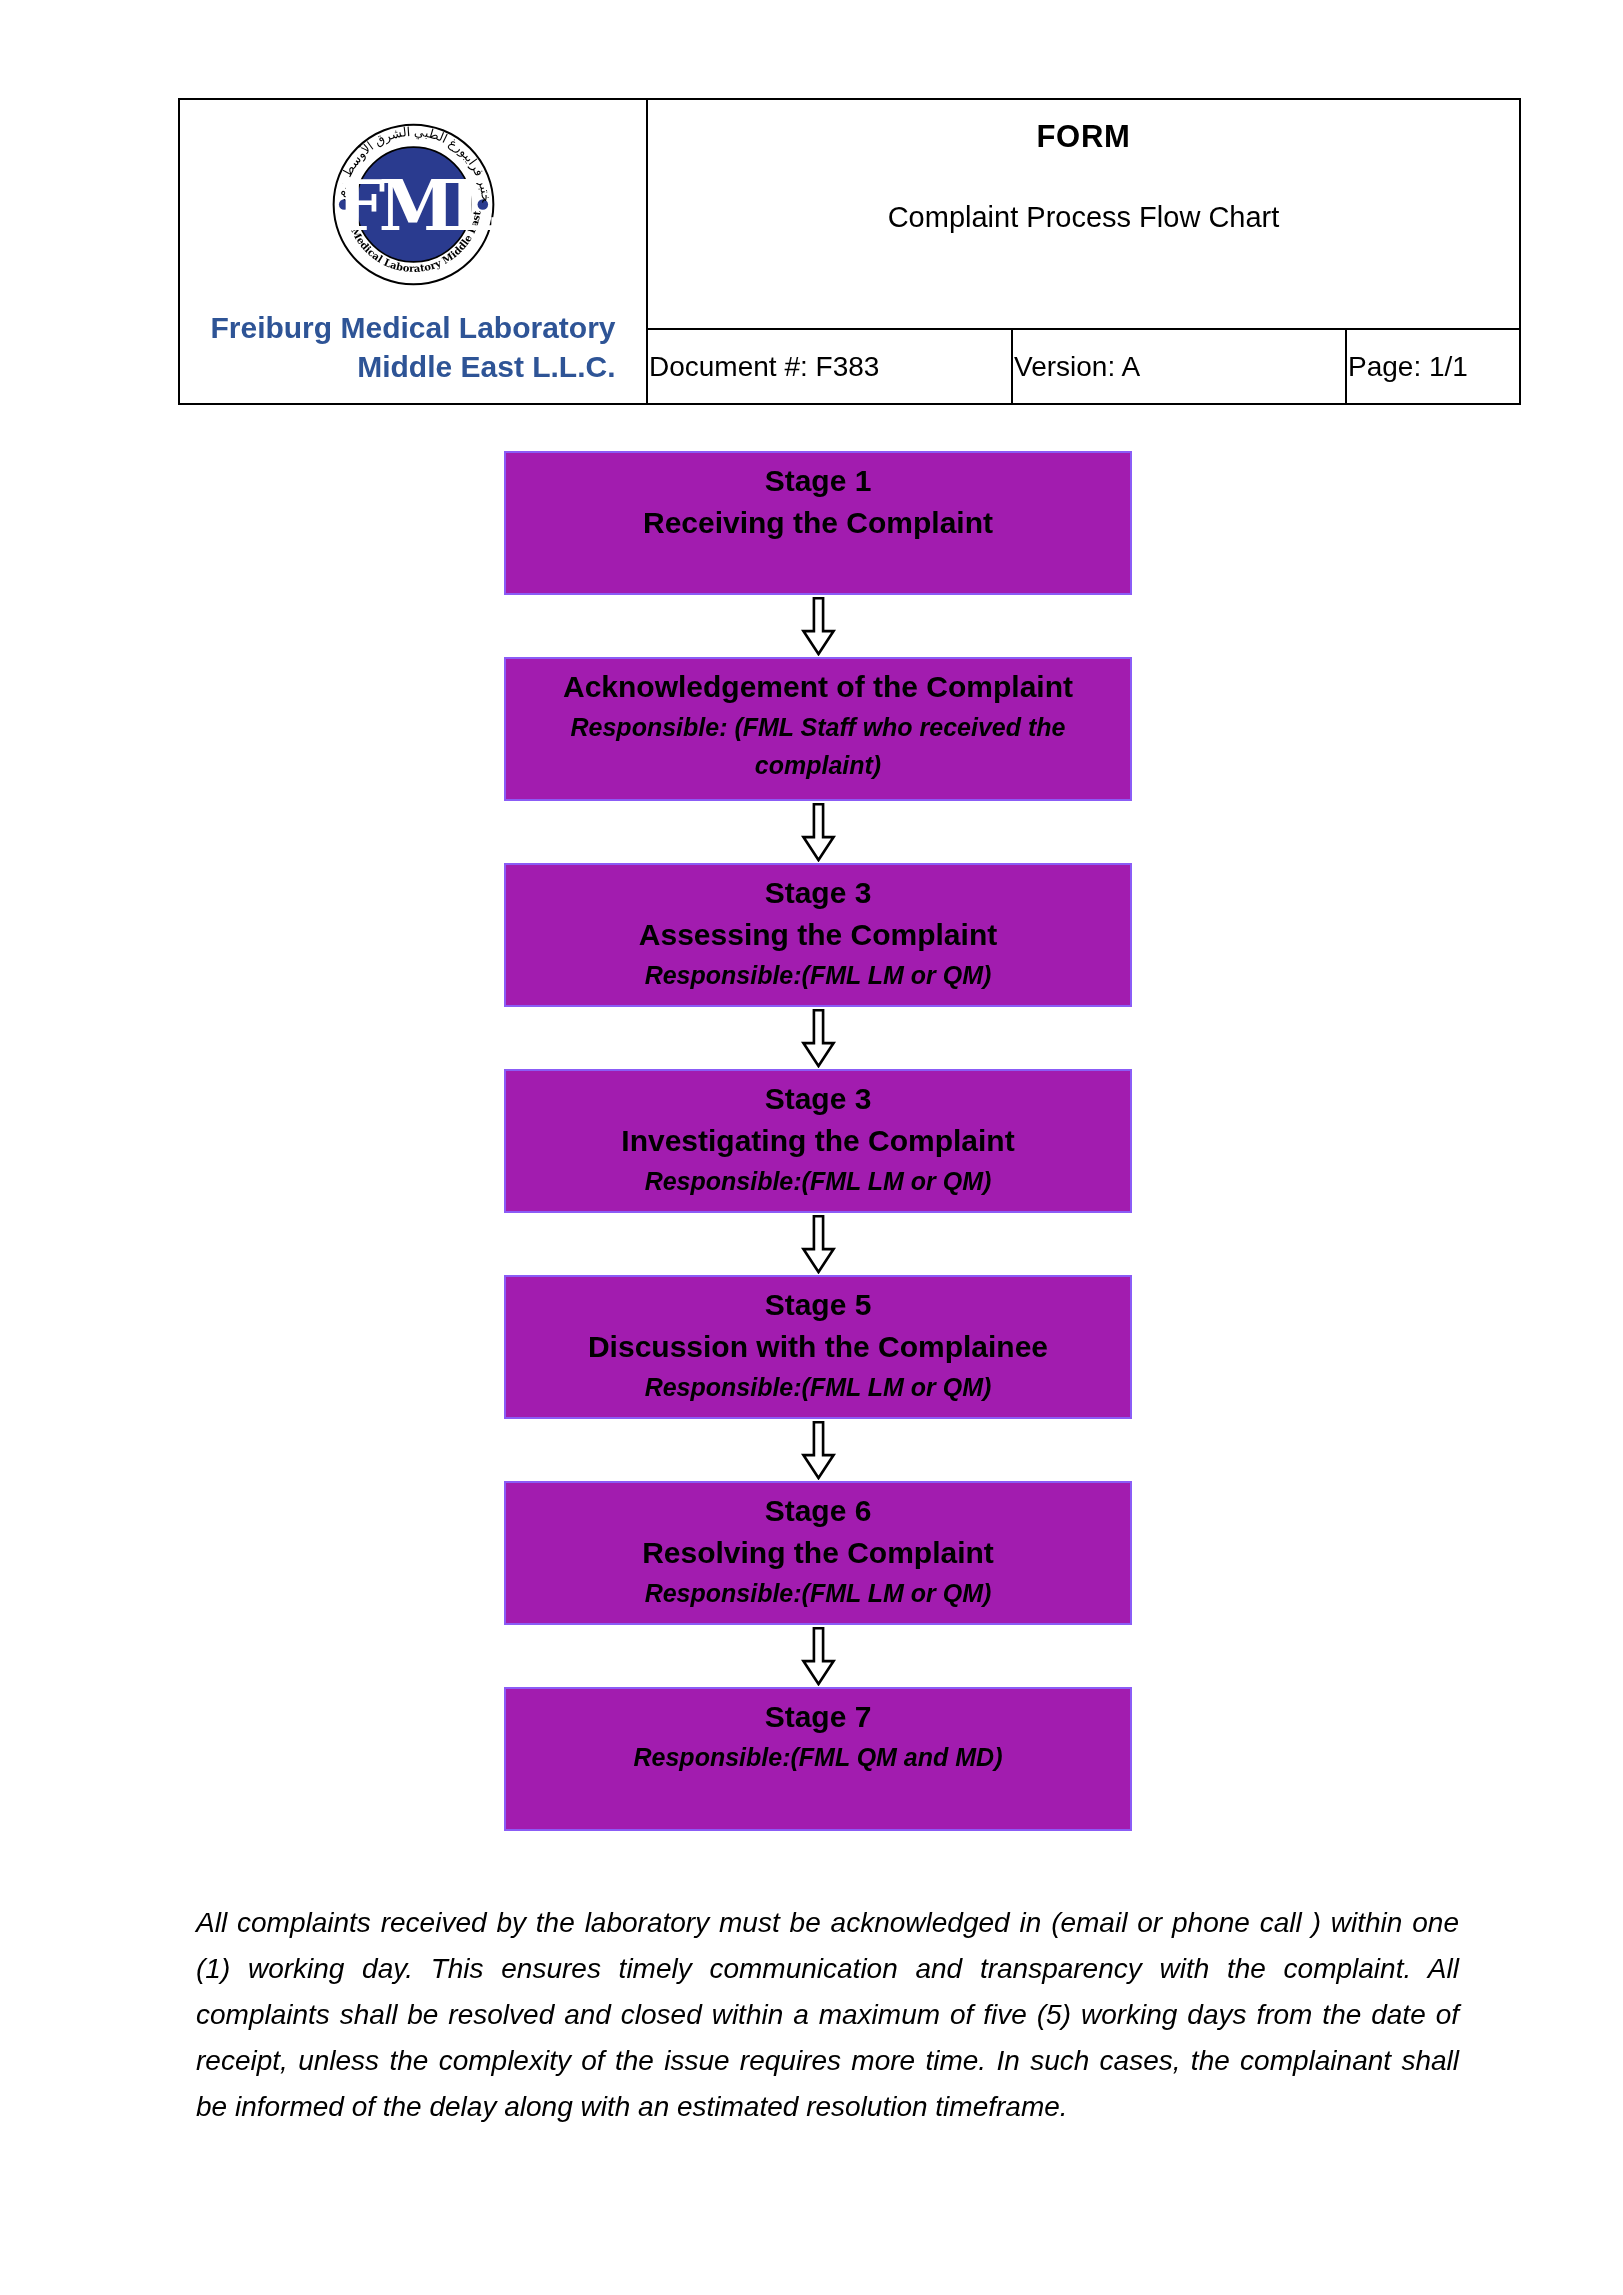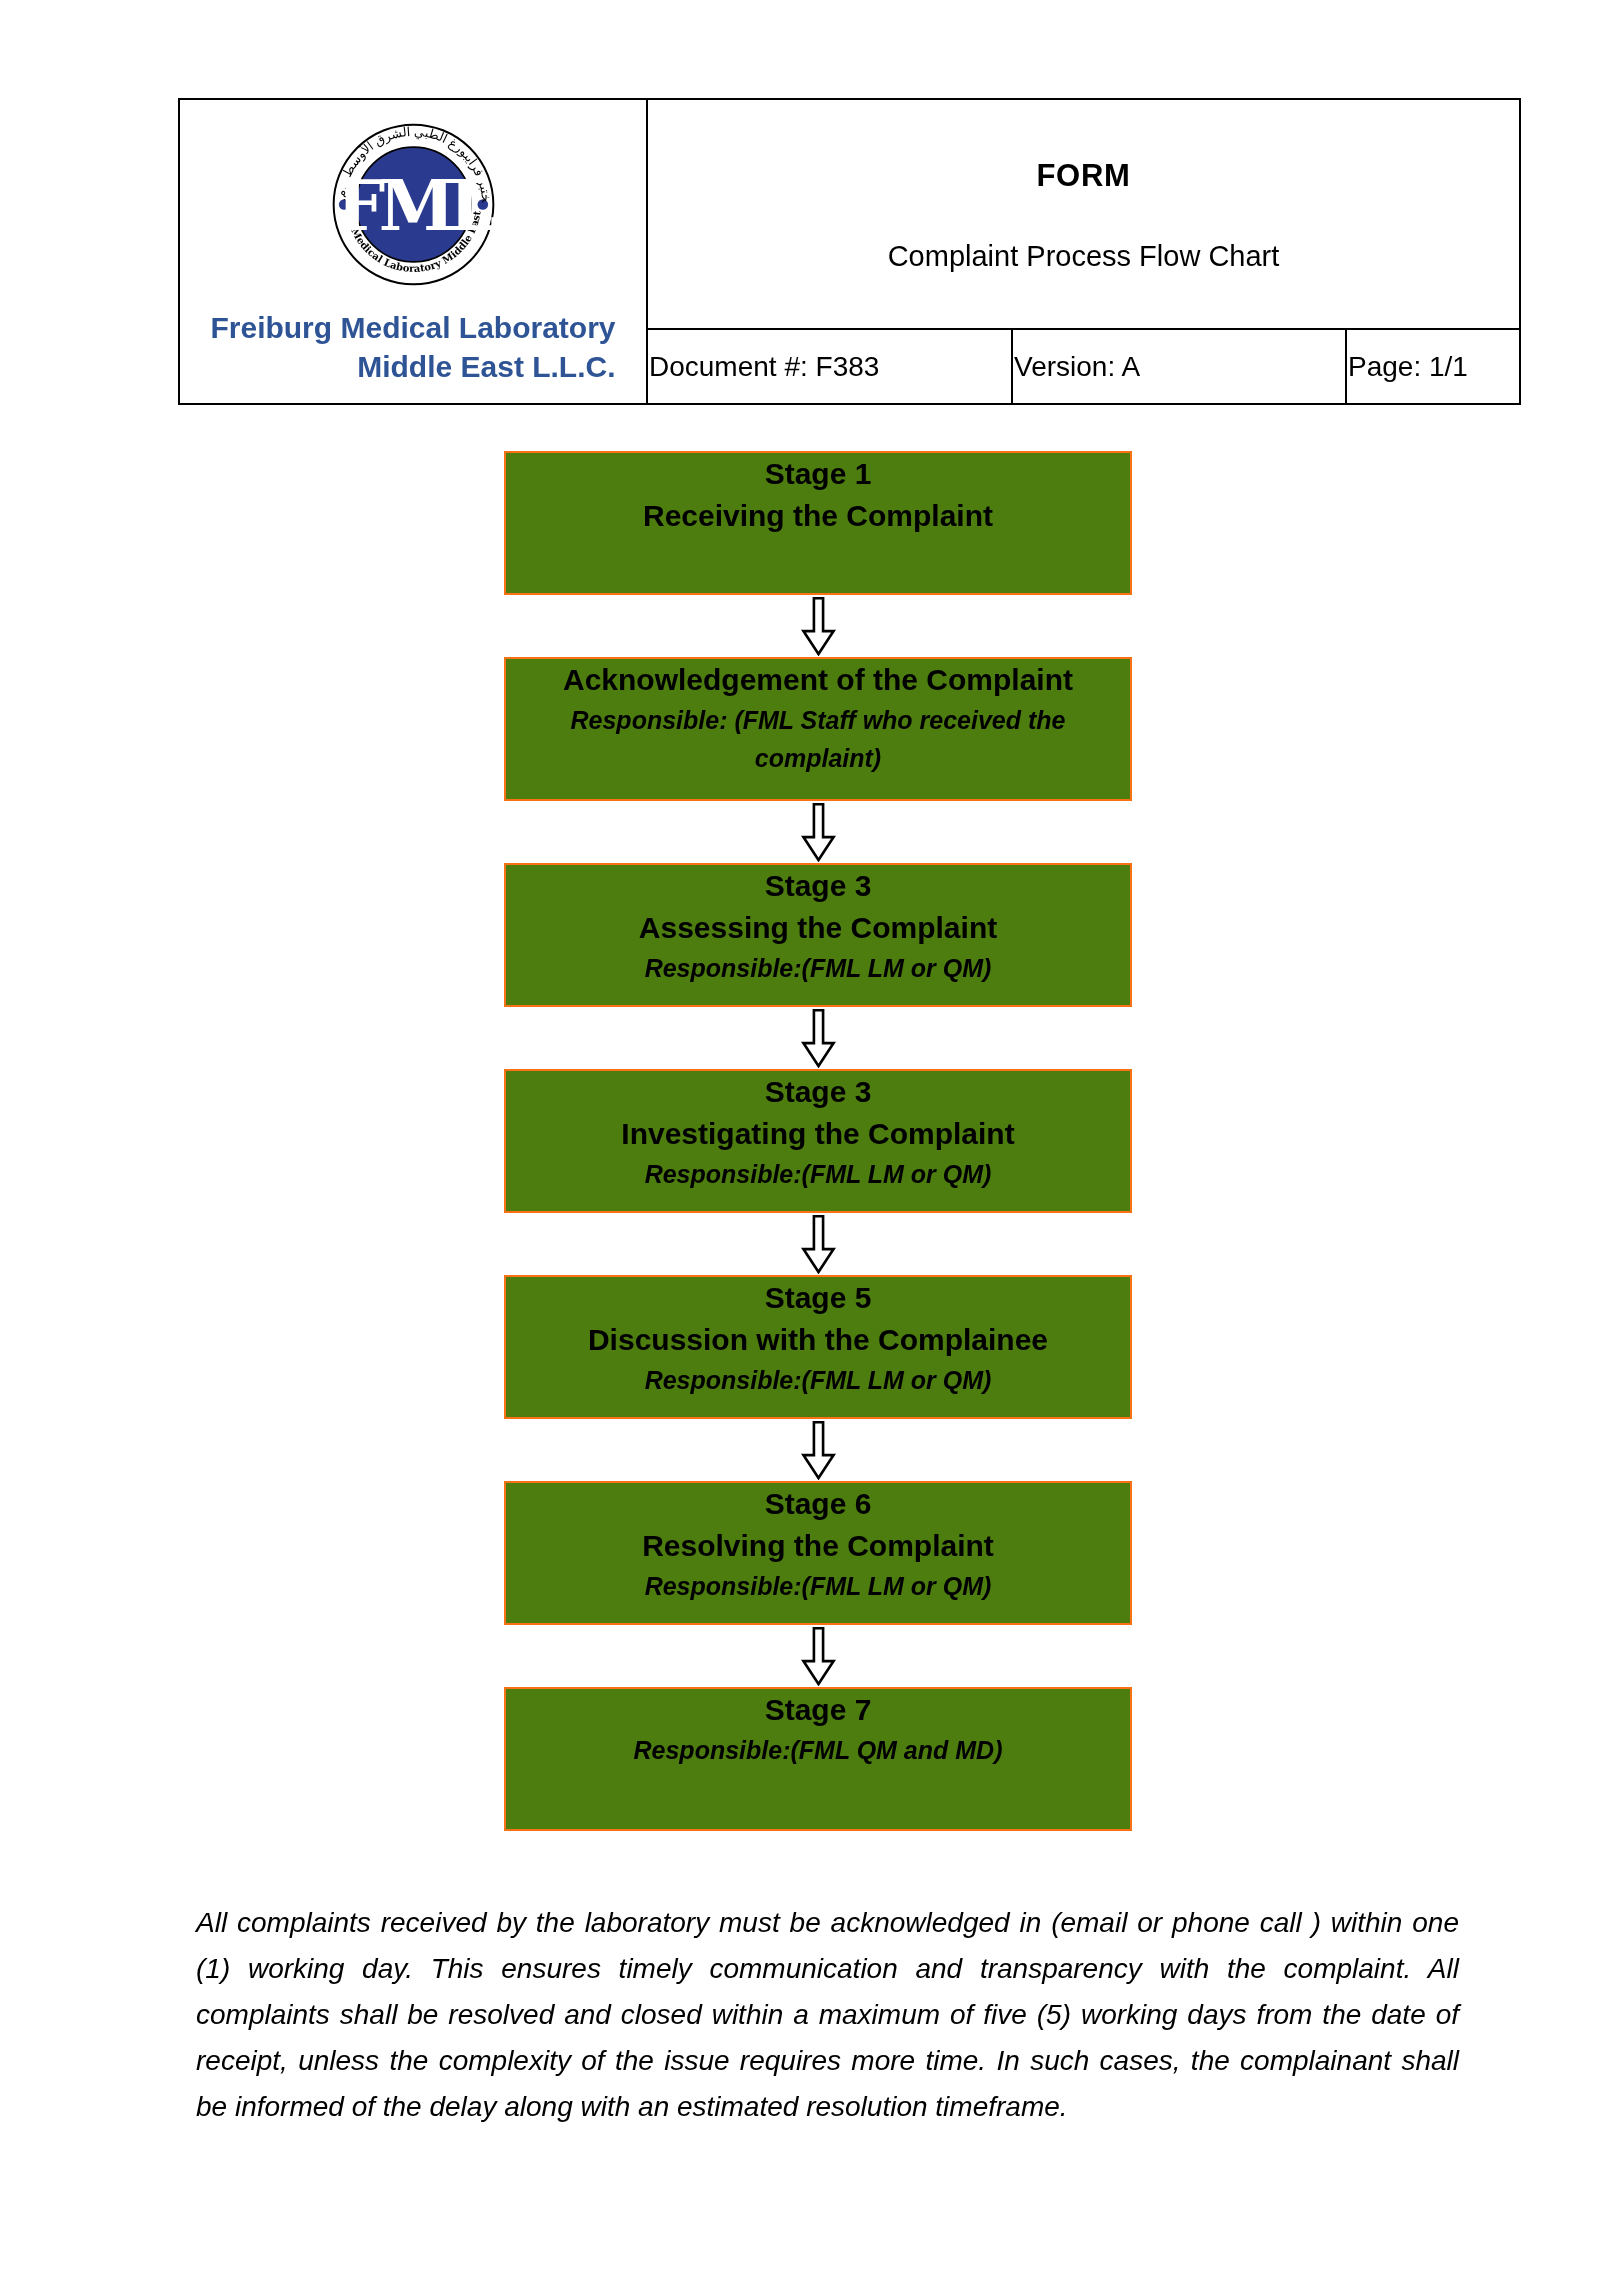--- a/index.html
+++ b/index.html
@@ -33,46 +33,46 @@
     color:#2E5496;
     font-weight:bold;
     font-size:30px;
     line-height:39px;
   }
   .right-area { flex:1; display:flex; flex-direction:column; }
   .row-top {
     height:230px;
     border-bottom:2px solid #000;
     display:flex; flex-direction:column;
-    align-items:center; justify-content:center;
-    gap:46px; padding-top:3px;
+    align-items:center; justify-content:flex-start;
+    gap:46px; padding-top:19px;
   }
   .form-label { font-size:31px; font-weight:bold; letter-spacing:0.7px; }
   .doc-title  { font-size:29px; font-weight:normal; }
   .row-bottom { flex:1; display:flex; }
   .row-bottom .cell {
     display:flex; align-items:center;
     padding-left:1px;
     font-size:28px;
   }
   .cell-doc  { width:365px; border-right:2px solid #000; }
   .cell-ver  { width:334px; border-right:2px solid #000; }
   .cell-page { flex:1; }
 
   
   .flow {
     position:absolute; left:504px; top:451px; width:628px;
     display:flex; flex-direction:column; align-items:center;
   }
   .stage-box {
     width:628px; height:144px;
-    border:2px solid #f97316;
-    background:#4d7c0f;
+    border:2px solid #8b5cf6;
+    background:#a21caf;
     text-align:center;
-    padding-top:0;
+    padding-top:7px;
   }
   .stage-title, .stage-name {
     font-size:30px; font-weight:bold; line-height:42px;
   }
   .stage-resp {
     font-size:25px; font-weight:bold; font-style:italic; line-height:38px;
   }
   .arrow-gap {
     height:62px; width:100%;
     display:flex; align-items:center; justify-content:center;

